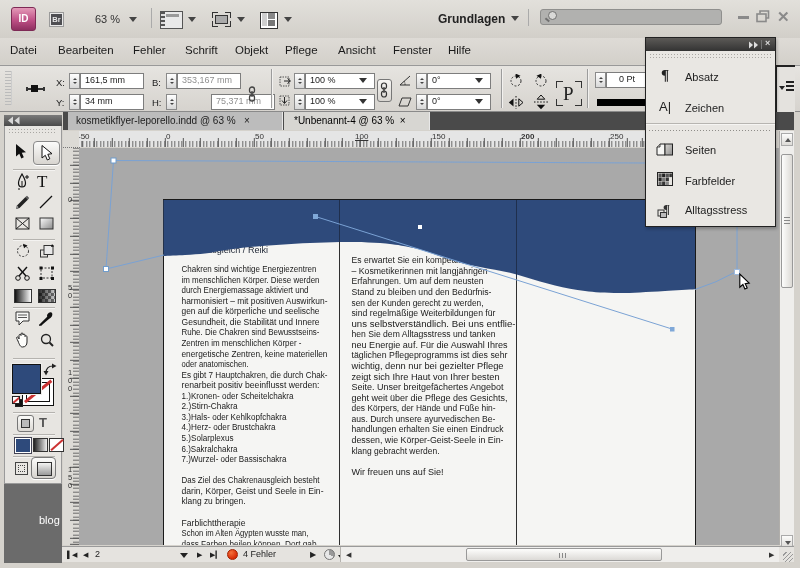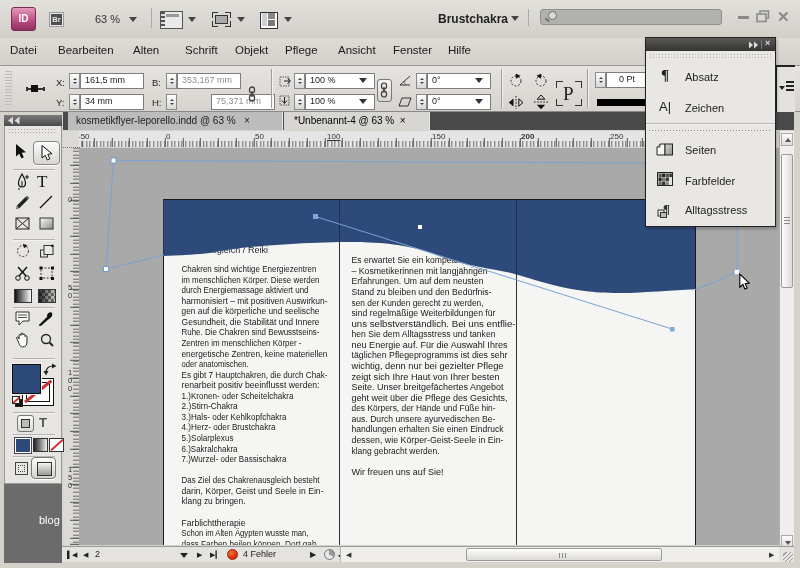--- a/index.html
+++ b/index.html
@@ -40,41 +40,41 @@
  <div class="abs" style="left:3px;top:3px;width:11px;height:7px;border:1px solid #333;background:#aaa;"></div>
 </div>
 <div class="abs" style="left:237px;top:17px;width:0;height:0;border:4px solid transparent;border-top:5px solid #444;"></div>
 
 <div class="abs" style="left:260px;top:12px;width:16px;height:15px;border:1px solid #333;background:#fff;">
  <div class="abs" style="left:7px;top:0px;width:7px;height:6px;background:#888;"></div>
  <div class="abs" style="left:7px;top:7px;width:7px;height:6px;background:#777;"></div>
  <div class="abs" style="left:1px;top:0px;width:5px;height:13px;background:#cfcfcf;"></div>
 </div>
 <div class="abs" style="left:284px;top:17px;width:0;height:0;border:4px solid transparent;border-top:5px solid #444;"></div>
-<div class="abs" style="left:438px;top:12px;font-size:12px;color:#222;font-weight:bold;">Brustchakra</div>
+<div class="abs" style="left:438px;top:12px;font-size:12px;color:#222;font-weight:bold;">Grundlagen</div>
 <div class="abs" style="left:511px;top:16px;width:0;height:0;border:4px solid transparent;border-top:5px solid #444;"></div>
 <div class="abs" style="left:528px;top:9px;width:1px;height:17px;background:#aaa;"></div>
 
 <div class="abs" style="left:540px;top:9px;width:180px;height:14px;background:#b1b1af;border:1px solid #8f8f8d;border-radius:3px;"></div>
 <div class="abs" style="left:548px;top:11px;width:7px;height:7px;border:1.5px solid #707070;border-radius:50%;background:#d9d9d7;"></div>
 <div class="abs" style="left:545px;top:19px;width:5px;height:1.5px;background:#707070;transform:rotate(40deg);"></div>
 
 <div class="abs" style="left:738px;top:16px;width:11px;height:3px;background:#8a8a8a;"></div>
 <svg class="abs" style="left:756px;top:10px;" width="14" height="13" viewBox="0 0 14 13">
     <g fill="none" stroke="#8a8a8a" stroke-width="1.6">
       <path d="M4,3.5 L4,1 L12.5,1 L12.5,8 L10,8"></path>
       <rect x="1" y="4" width="9" height="7.5"></rect>
     </g>
   </svg>
 <div class="abs" style="left:777px;top:11px;width:11px;height:11px;color:#8a8a8a;font-size:15px;line-height:11px;font-weight:bold;">✕</div>
 
 <div class="abs" style="left:0;top:38px;width:800px;height:26px;background:linear-gradient(#dedbd6,#d3d0ca);">
 <span class="mi" style="left:10px;">Datei</span>
 <span class="mi" style="left:58px;">Bearbeiten</span>
-<span class="mi" style="left:133px;">Alten</span>
+<span class="mi" style="left:133px;">Fehler</span>
 <span class="mi" style="left:185px;">Schrift</span>
 <span class="mi" style="left:235px;">Objekt</span>
 <span class="mi" style="left:285px;">Pflege</span>
 <span class="mi" style="left:338px;">Ansicht</span>
 <span class="mi" style="left:393px;">Fenster</span>
 <span class="mi" style="left:448px;">Hilfe</span>
 </div>
 
 <div class="abs" id="ctrlbar" style="left:0;top:65px;width:800px;height:45px;background:linear-gradient(#e6e4e0,#d6d3ce);border-top:1px solid #999;border-bottom:1px solid #8a8a8a;">
  <div class="abs" style="left:5px;top:5px;width:6px;height:34px;background:repeating-linear-gradient(#bbb 0 1px,transparent 1px 3px);border-right:1px solid #ccc;"></div>
@@ -191,21 +191,21 @@
 </div>
 
 <div class="abs" style="left:63px;top:131px;width:16px;height:16px;background:#dcdad5;border-right:1px dotted #777;border-bottom:1px dotted #777;"></div>
 
 <div class="abs" style="left:79px;top:131px;width:566px;height:16px;background:#e5e5e5;overflow:hidden;">
  <div class="abs" style="left:0;top:10px;width:566px;height:6px;background:repeating-linear-gradient(90deg,#6a6a6a 0 1px,transparent 1px 3.552px);background-position:3.3px 0;"></div>
  <div class="abs" style="left:0;top:7px;width:566px;height:9px;background:repeating-linear-gradient(90deg,#555 0 1px,transparent 1px 17.76px);background-position:-3.2px 0;"></div>
  <span class="tik" style="left:-1px;top:1px;">-50</span>
  <span class="tik" style="left:87px;top:1px;">0</span>
  <span class="tik" style="left:176px;top:1px;">50</span>
- <span class="tik" style="left:248px;top:1px;text-decoration:underline;">100</span>
+ <span class="tik" style="left:276px;top:1px;text-decoration:underline;">100</span>
  <span class="tik" style="left:353px;top:1px;">150</span>
  <span class="tik" style="left:442px;top:1px;font-weight:bold;">200</span>
  <span class="tik" style="left:531px;top:1px;">250</span>
 </div>
 
 <div class="abs" style="left:63px;top:148px;width:16px;height:397px;background:#dcdad5;overflow:hidden;">
  <div class="abs" style="left:10px;top:0;width:6px;height:397px;background:repeating-linear-gradient(#6a6a6a 0 1px,transparent 1px 3.552px);background-position:0 2.7px;"></div>
  <div class="abs" style="left:7px;top:0;width:9px;height:397px;background:repeating-linear-gradient(#555 0 1px,transparent 1px 17.76px);background-position:0 -1.2px;"></div>
  <span class="vlab" style="top:48px;">0</span>
  <span class="vlab" style="top:136px;">5<br>0</span>

